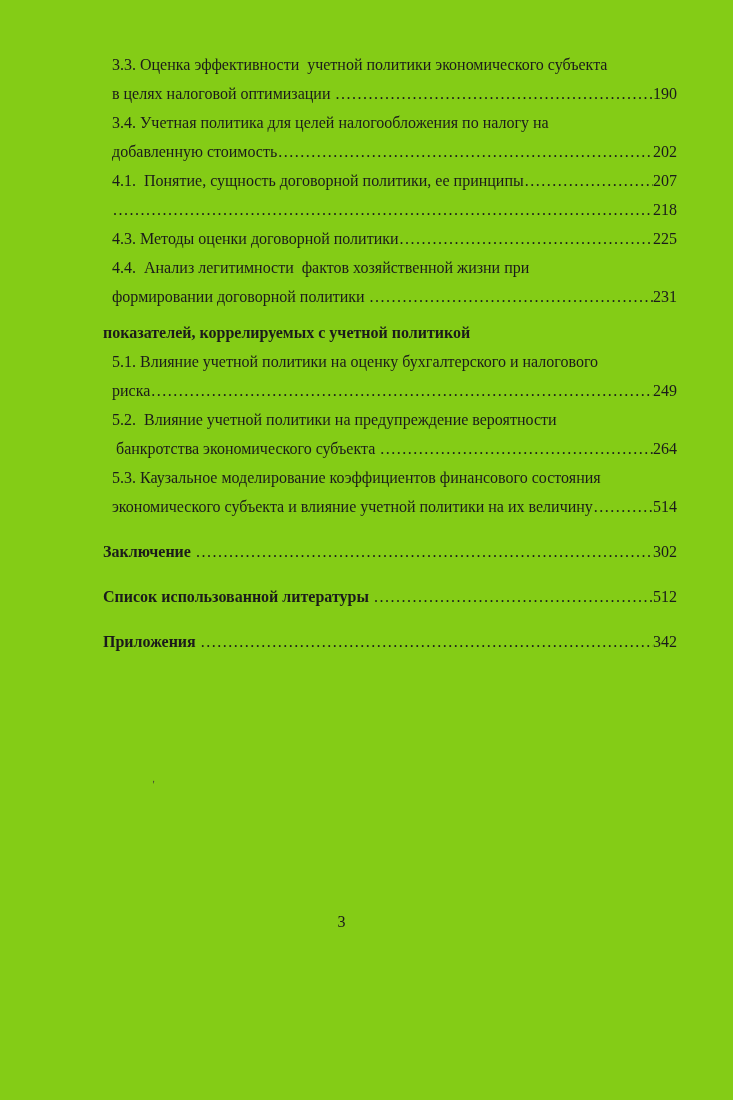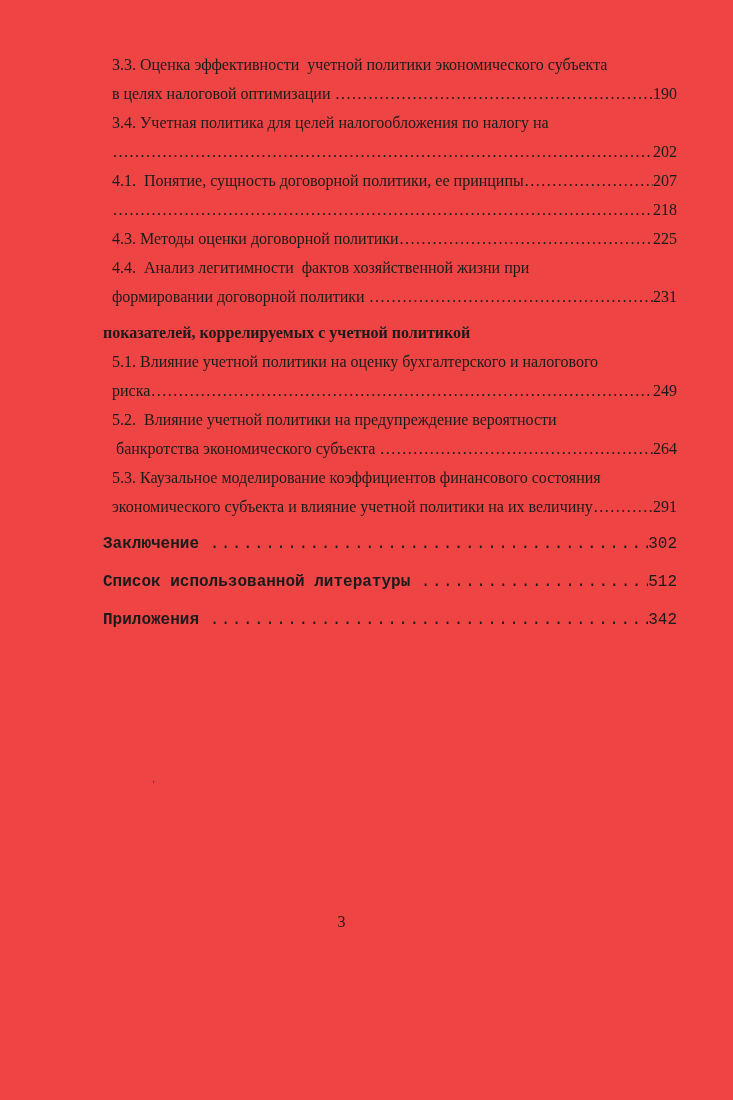--- a/index.html
+++ b/index.html
@@ -1,36 +1,36 @@
 <!DOCTYPE html>
 <html><head>
 <meta charset="utf-8">
 <style>
   html, body { margin: 0; padding: 0; background: #e8e8e8; }
   .page {
     position: relative;
     width: 733px;
     height: 1100px;
     margin: 0 auto;
-    background: #ef4444;
+    background: #84cc16;
     color: #1b1b1b;
     font-family: "Liberation Serif", "DejaVu Serif", serif;
     font-size: 16px;
     overflow: hidden;
   }
   .toc {
     position: absolute;
     top: 50px;
     left: 103px;
     right: 56px;
   }
   .entry { margin: 0; }
   .entry.item { padding-left: 9px; }
   .entry.chapter { margin-top: 7px; font-weight: bold; }
-  .entry.boldsingle { margin-top: 9px; font-weight: bold; font-family: Liberation Mono, monospace; }
+  .entry.boldsingle { margin-top: 16px; font-weight: bold; }
   .line {
     line-height: 29px;
     white-space: pre;
   }
   .line.justify {
     white-space: normal;
     text-align: justify;
     text-align-last: justify;
   }
   .leaderline {
@@ -80,20 +80,21 @@
       <div class="leaderline">
         <span class="txt">в целях налоговой оптимизации </span>
         <span class="dots">............................................................................................................................................................................................................................................................................................................</span>
         <span class="pagenum">190</span>
       </div>
     </div>
 
     <div class="entry item">
       <div class="line">3.4. Учетная политика для целей налогообложения по налогу на</div>
       <div class="leaderline">
+        <span class="txt">добавленную стоимость</span>
         <span class="dots">............................................................................................................................................................................................................................................................................................................</span>
         <span class="pagenum">202</span>
       </div>
     </div>
 
 
     <div class="entry item">
       <div class="leaderline">
         <span class="txt">4.1.  Понятие, сущность договорной политики, ее принципы</span>
         <span class="dots">............................................................................................................................................................................................................................................................................................................</span>
@@ -145,21 +146,21 @@
         <span class="dots">............................................................................................................................................................................................................................................................................................................</span>
         <span class="pagenum">264</span>
       </div>
     </div>
 
     <div class="entry item">
       <div class="line">5.3. Каузальное моделирование коэффициентов финансового состояния</div>
       <div class="leaderline">
         <span class="txt">экономического субъекта и влияние учетной политики на их величину</span>
         <span class="dots">............................................................................................................................................................................................................................................................................................................</span>
-        <span class="pagenum">291</span>
+        <span class="pagenum">514</span>
       </div>
     </div>
 
     <div class="entry boldsingle">
       <div class="leaderline">
         <span class="txt">Заключение </span>
         <span class="dots">............................................................................................................................................................................................................................................................................................................</span>
         <span class="pagenum">302</span>
       </div>
     </div>

